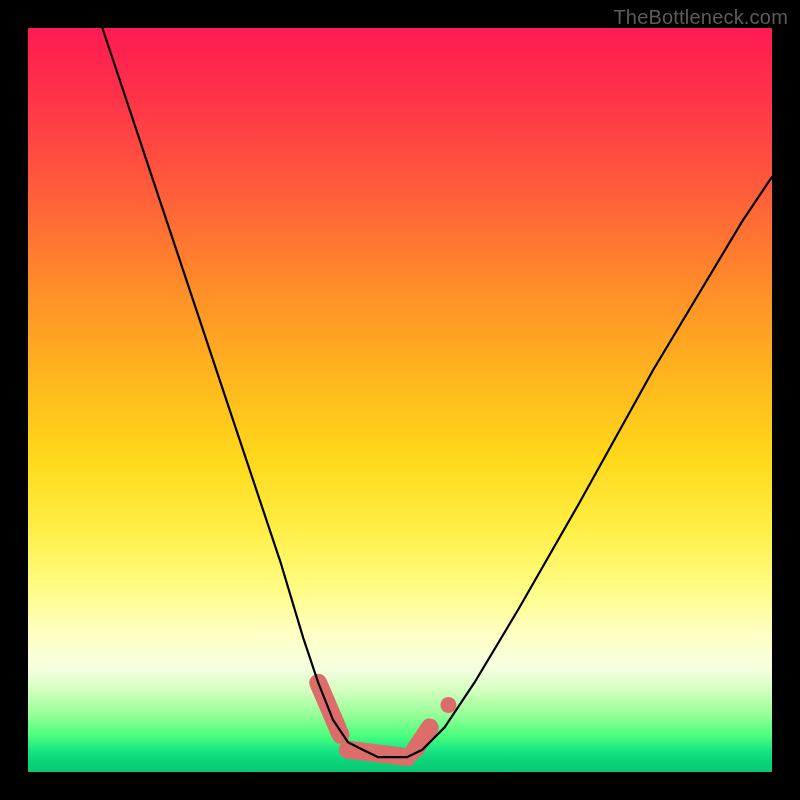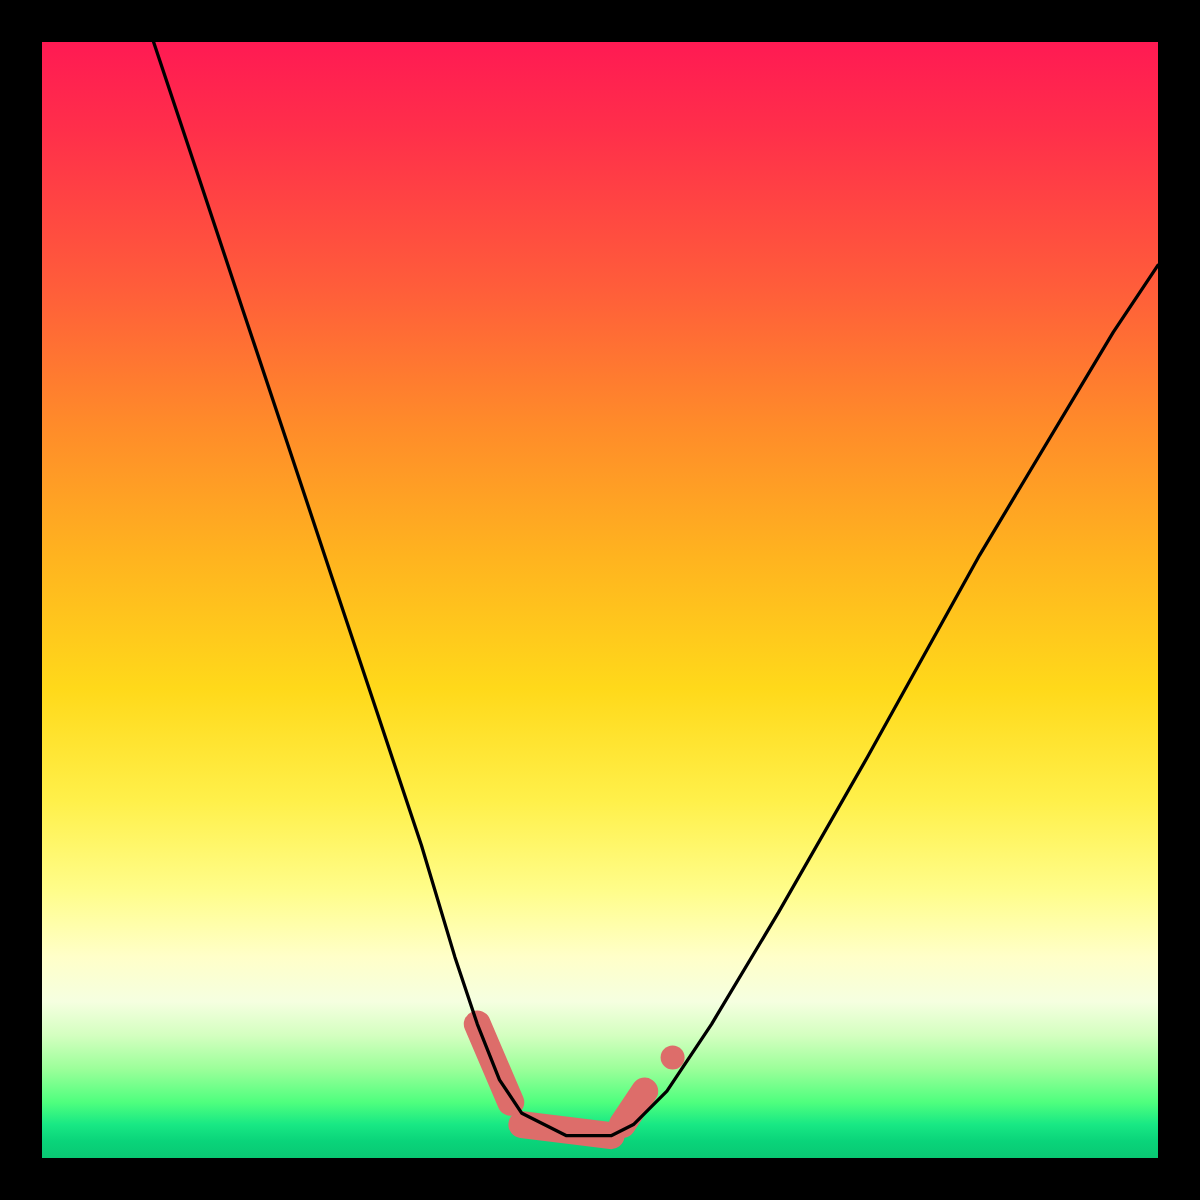--- a/index.html
+++ b/index.html
@@ -88,13 +88,14 @@
     <svg class="curve" viewBox="0 0 744 744">
       <g id="accent-group">
           <path class="accent-seg" d="M290.2 654.7 L312.5 706.8"></path>
           <path class="accent-seg" d="M319.9 721.7 L379.4 729.1"></path>
           <path class="accent-seg" d="M386.9 721.7 L401.8 699.4"></path>
           <circle class="accent-dot" cx="420.4" cy="677.0" r="8"></circle>
         </g>
       <path id="main-curve" class="series-line" d="M74.4 0.0 L104.2 89.3 L133.9 178.6 L163.7 267.8 L193.4 357.1 L223.2 446.4 L253.0 535.7 L275.3 610.1 L290.2 654.7 L305.0 691.9 L319.9 714.2 L334.8 721.7 L349.7 729.1 L364.6 729.1 L379.4 729.1 L394.3 721.7 L416.6 699.4 L446.4 654.7 L491.0 580.3 L550.6 476.2 L625.0 342.2 L714.2 193.4 L744.0 148.8"></path>
     </svg>
   </div>
+  <div class="watermark">TheBottleneck.com</div>
 </div>
 
 </body></html>

